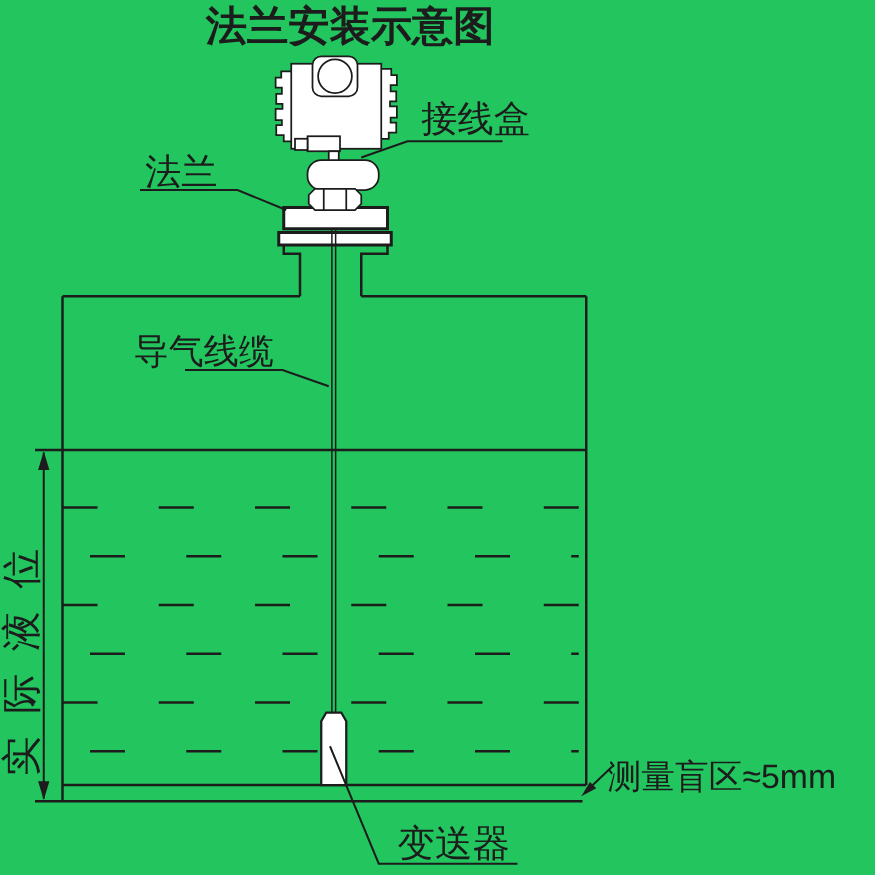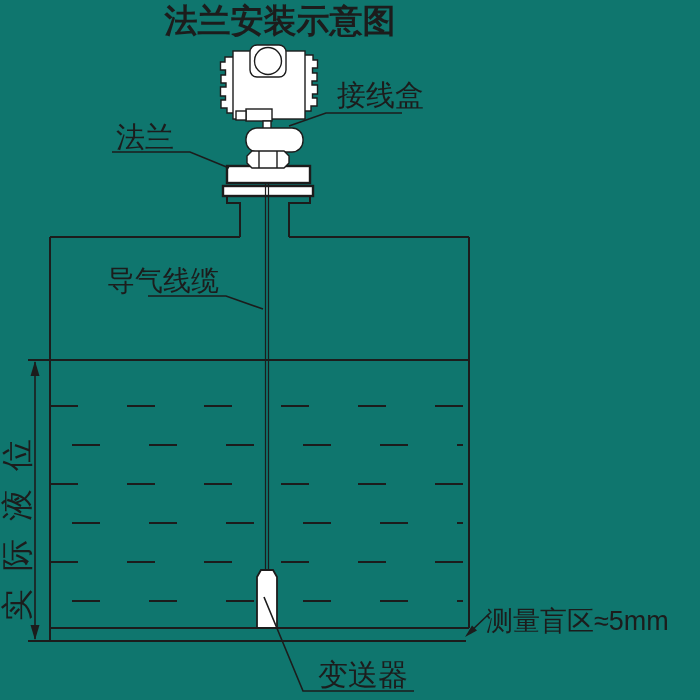--- a/index.html
+++ b/index.html
@@ -5,21 +5,21 @@
   html, body {
     margin: 0;
     padding: 0;
     background: #ffffff;
     font-family: "Liberation Sans", "DejaVu Sans", sans-serif;
   }
   #stage {
     position: relative;
     width: 700px;
     height: 700px;
-    background: #0f766e;
+    background: #22c55e;
     overflow: hidden;
   }
   svg { display: block; }
   .ln   { stroke: #1c1c1c; fill: none; }
   .fillw{ fill: #ffffff; stroke: #1c1c1c; }
   .solid{ fill: #1c1c1c; stroke: none; }
   .lbl  { fill: #1c1c1c; font-family: "Liberation Sans", "DejaVu Sans", sans-serif; }
   .title{ font-weight: bold; }
 </style>
 </head>

